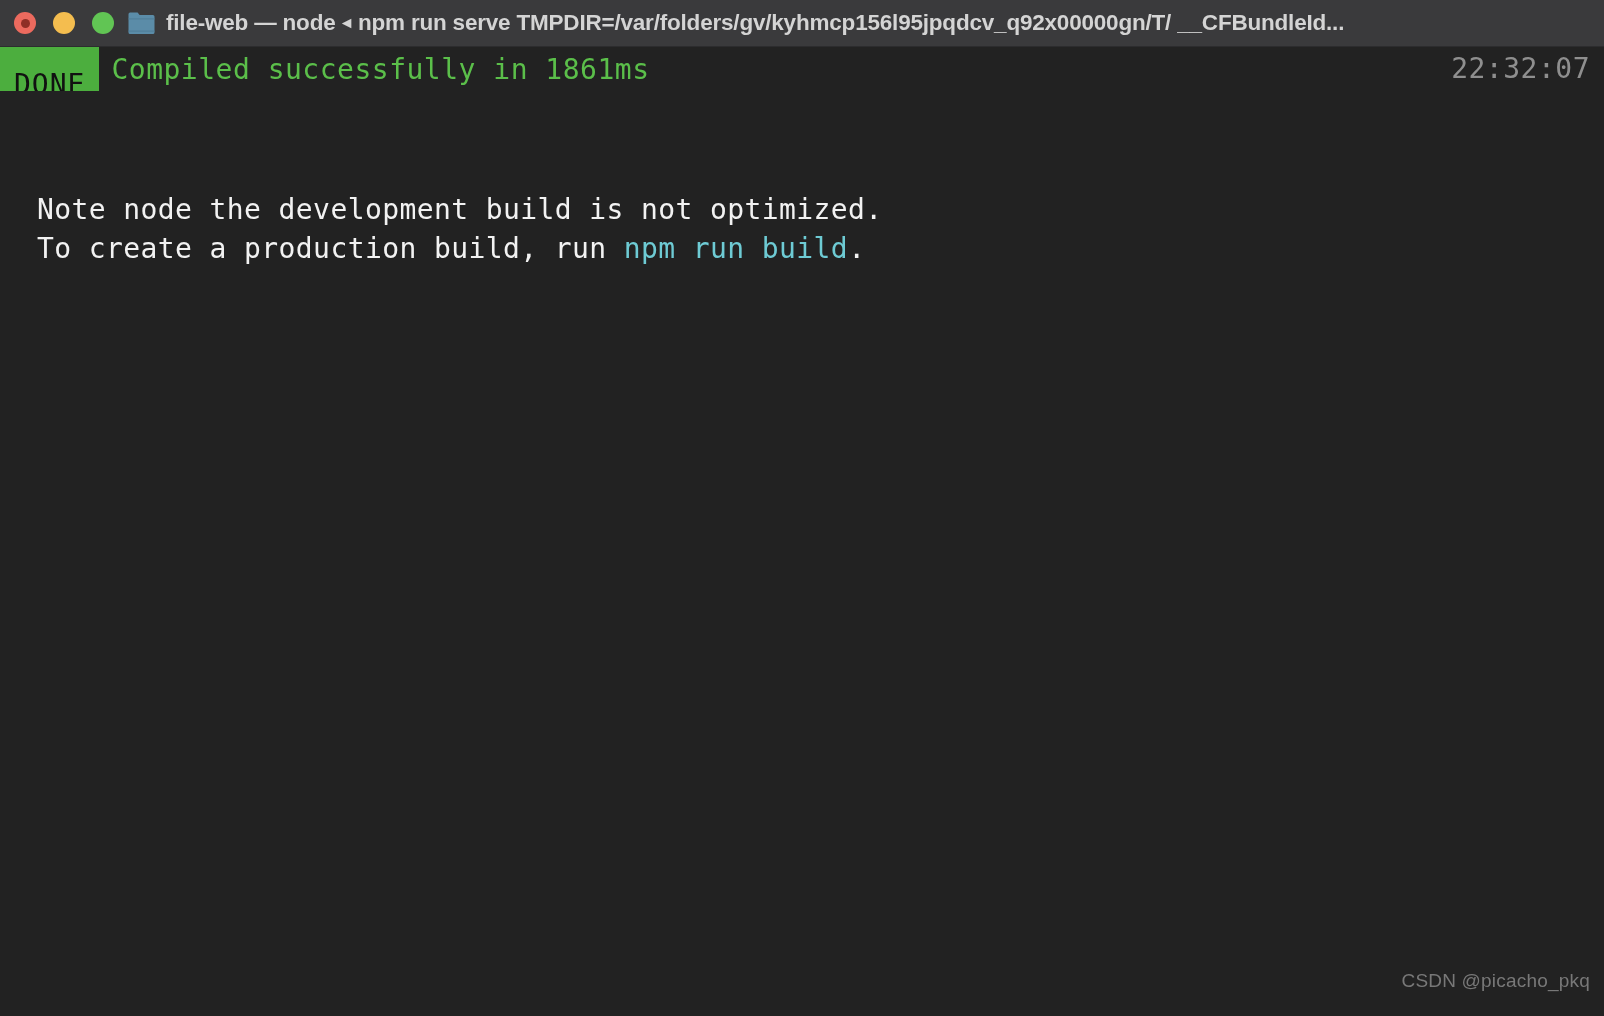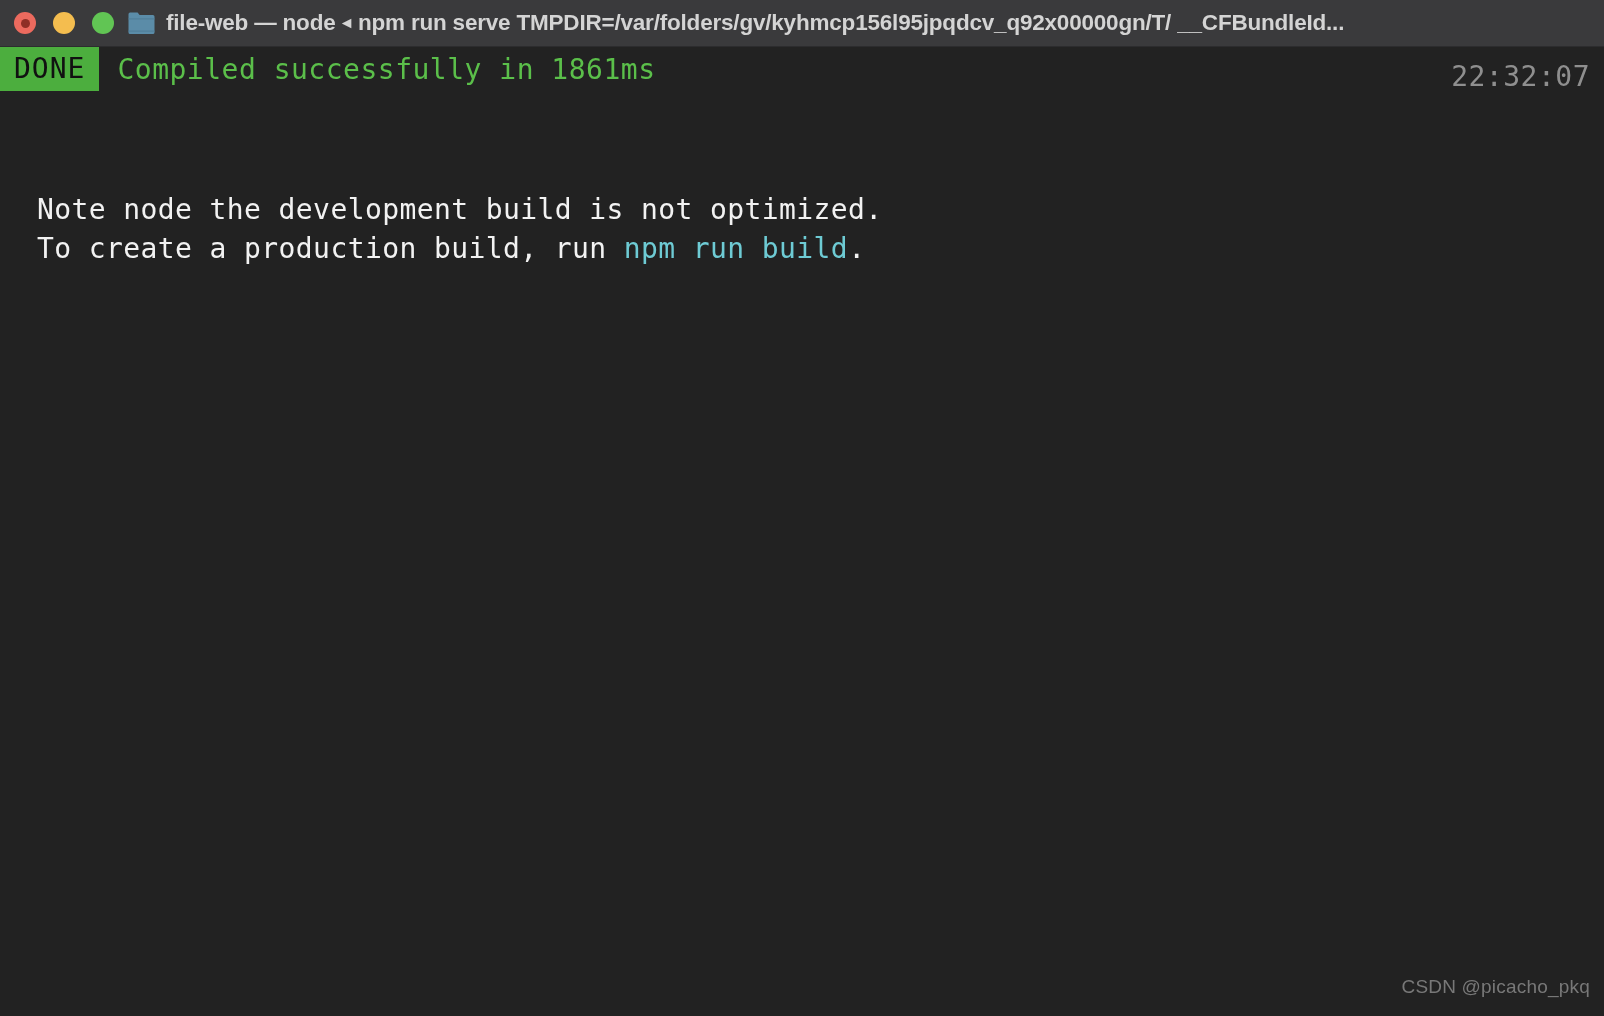--- a/index.html
+++ b/index.html
@@ -92,37 +92,37 @@
     padding-left: 0;
   }
   #done-badge {
     background: #4cae3e;
     color: #111111;
     font-family: "DejaVu Sans Mono", monospace;
     font-size: 28px;
     font-weight: normal;
     line-height: 44px;
     height: 44px;
-    padding: 0 14px 0 14px;
+    padding: 16px 14px 0 14px;
     letter-spacing: 1px;
     display: inline-block;
     box-sizing: border-box;
   }
   #status-message {
     color: #5bbf4a;
     font-family: "DejaVu Sans Mono", monospace;
     font-size: 28px;
     letter-spacing: 0.5px;
-    margin-left: 18px;
+    margin-left: 12px;
     white-space: pre;
   }
   #status-time {
     position: absolute;
     right: 14px;
-    top: 8px;
+    top: 0;
     line-height: 44px;
     color: #8f8f8f;
     font-family: "DejaVu Sans Mono", monospace;
     font-size: 28px;
     letter-spacing: 0.5px;
   }
 
   
   #console-body {
     flex: 1 1 auto;
@@ -140,21 +140,21 @@
     letter-spacing: 0.4px;
   }
   .console-line.blank { color: transparent; }
   .url { color: #6ecbd4; }
   .url b, .port { color: #6ecbd4; font-weight: bold; }
   .cmd { color: #6ecbd4; }
 
   #watermark {
     position: absolute;
     right: 14px;
-    bottom: 18px;
+    bottom: 24px;
     color: #787878;
     font-family: "Liberation Sans", sans-serif;
     font-size: 19px;
     letter-spacing: 0.2px;
     white-space: pre;
     text-align: center;
   }
 </style>
 </head>
 <body>

